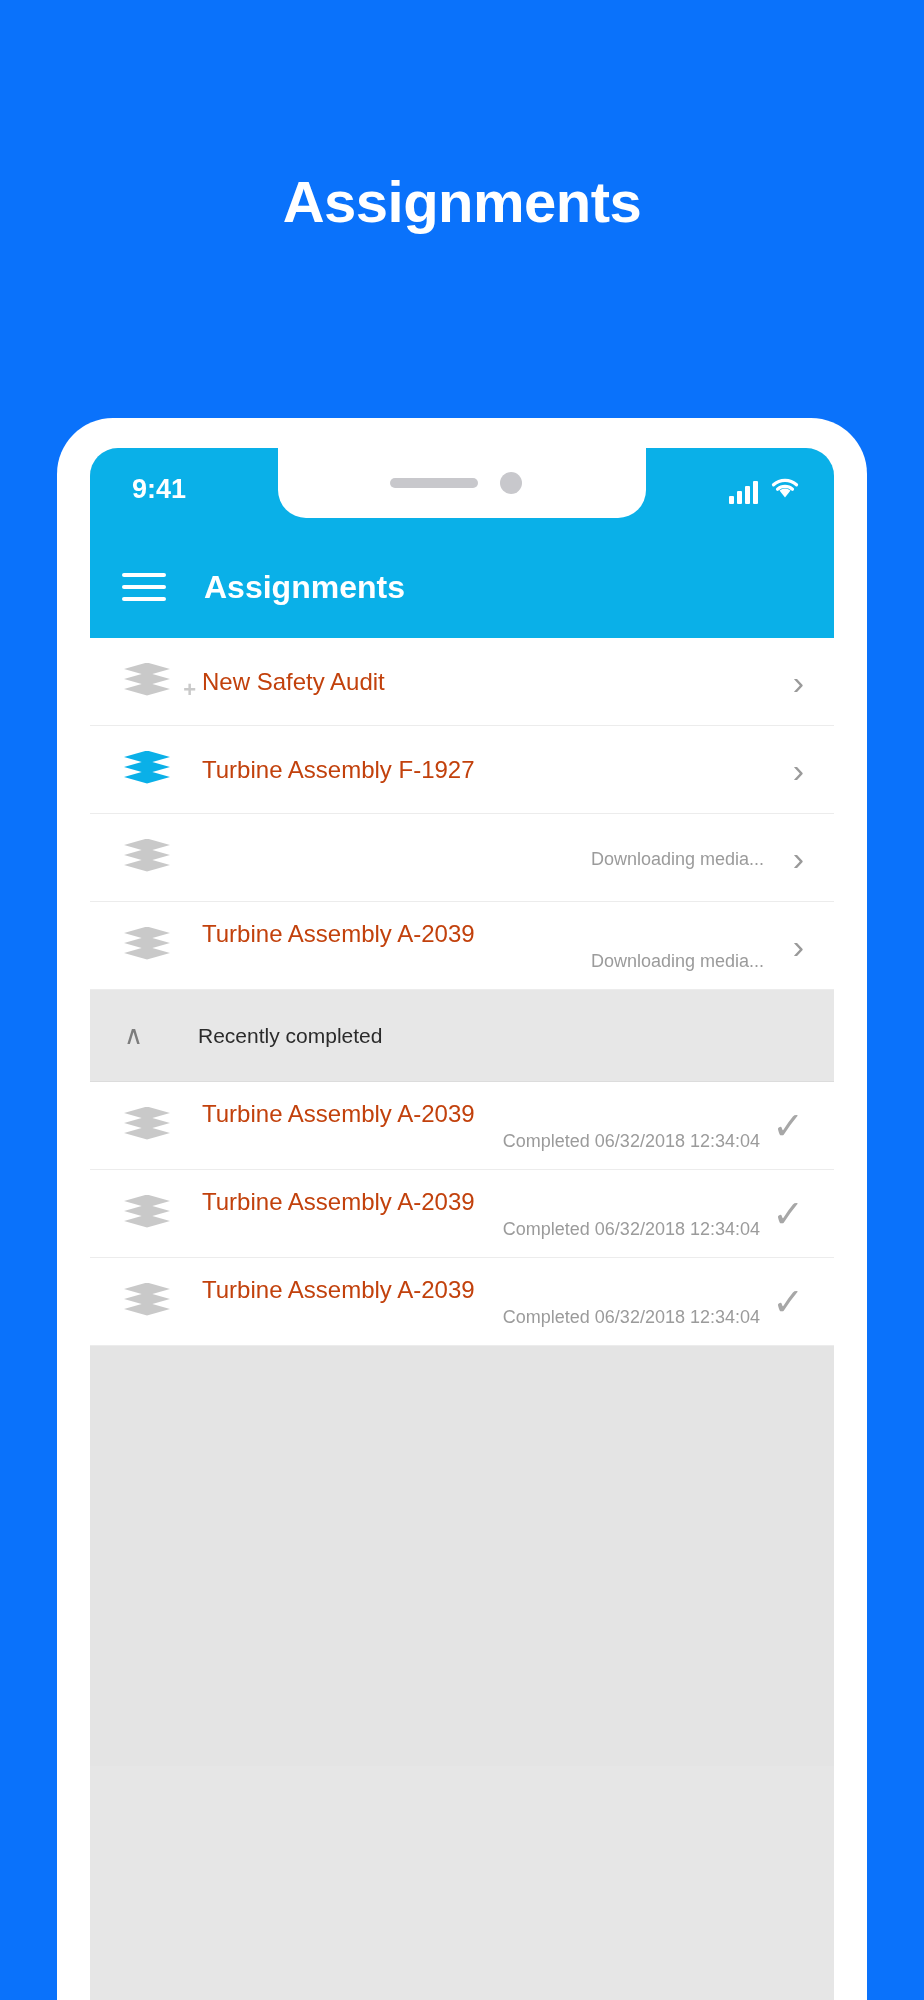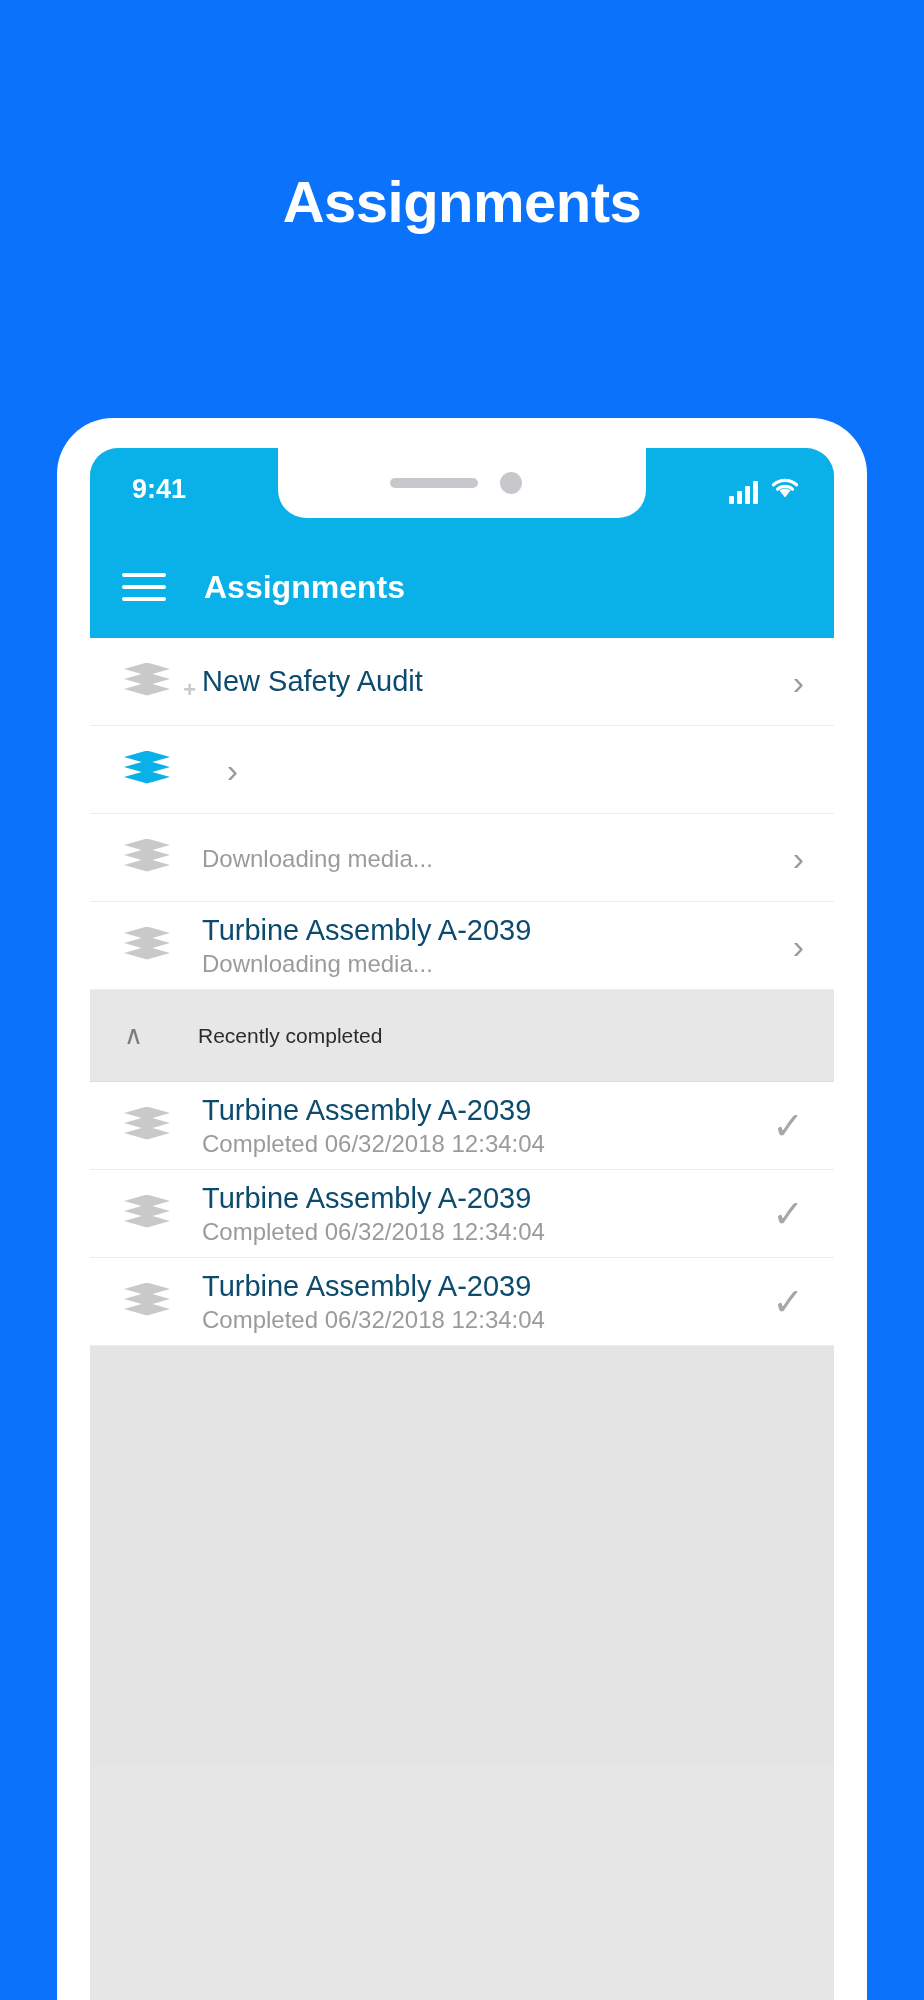--- a/index.html
+++ b/index.html
@@ -143,27 +143,28 @@
     height: 88px;
     padding: 0 30px 0 34px;
     border-bottom: 1px solid #ececec;
     background:#ffffff;
     cursor:pointer;
   }
   .row.tall { height: 88px; }
   .row .ic { width: 74px; flex: 0 0 74px; display:flex; align-items:center; }
   .row .texts { flex: 1 1 auto; padding-left: 4px; }
   .row .title {
-    font-size: 29px;
-    color: #0c4a6e;
+    font-size: 24px;
+    color: #c2410c;
   }
   .row .sub {
-    font-size: 24px;
+    font-size: 18px;
     color: #9b9b9b;
     margin-top: 3px;
+    text-align: right;
   }
   .chev {
     flex: 0 0 40px;
     color: #9a9a9a;
     font-size: 34px;
     text-align:right;
     line-height: 1;
   }
   .check {
     flex: 0 0 44px;
@@ -283,20 +284,23 @@
         </div>
 
         <div class="row">
           <div class="ic">
             <div class="layers active">
               <i class="l1"></i>
                 <i class="l2"></i>
                 <i class="l3"></i>
             </div>
           </div>
+          <div class="texts">
+            <div class="title">Turbine Assembly F-1927</div>
+          </div>
           <div class="chev">›</div>
         </div>
 
         <div class="row tall">
           <div class="ic">
             <div class="layers">
               <i class="l1"></i>
                 <i class="l2"></i>
                 <i class="l3"></i>
             </div>

